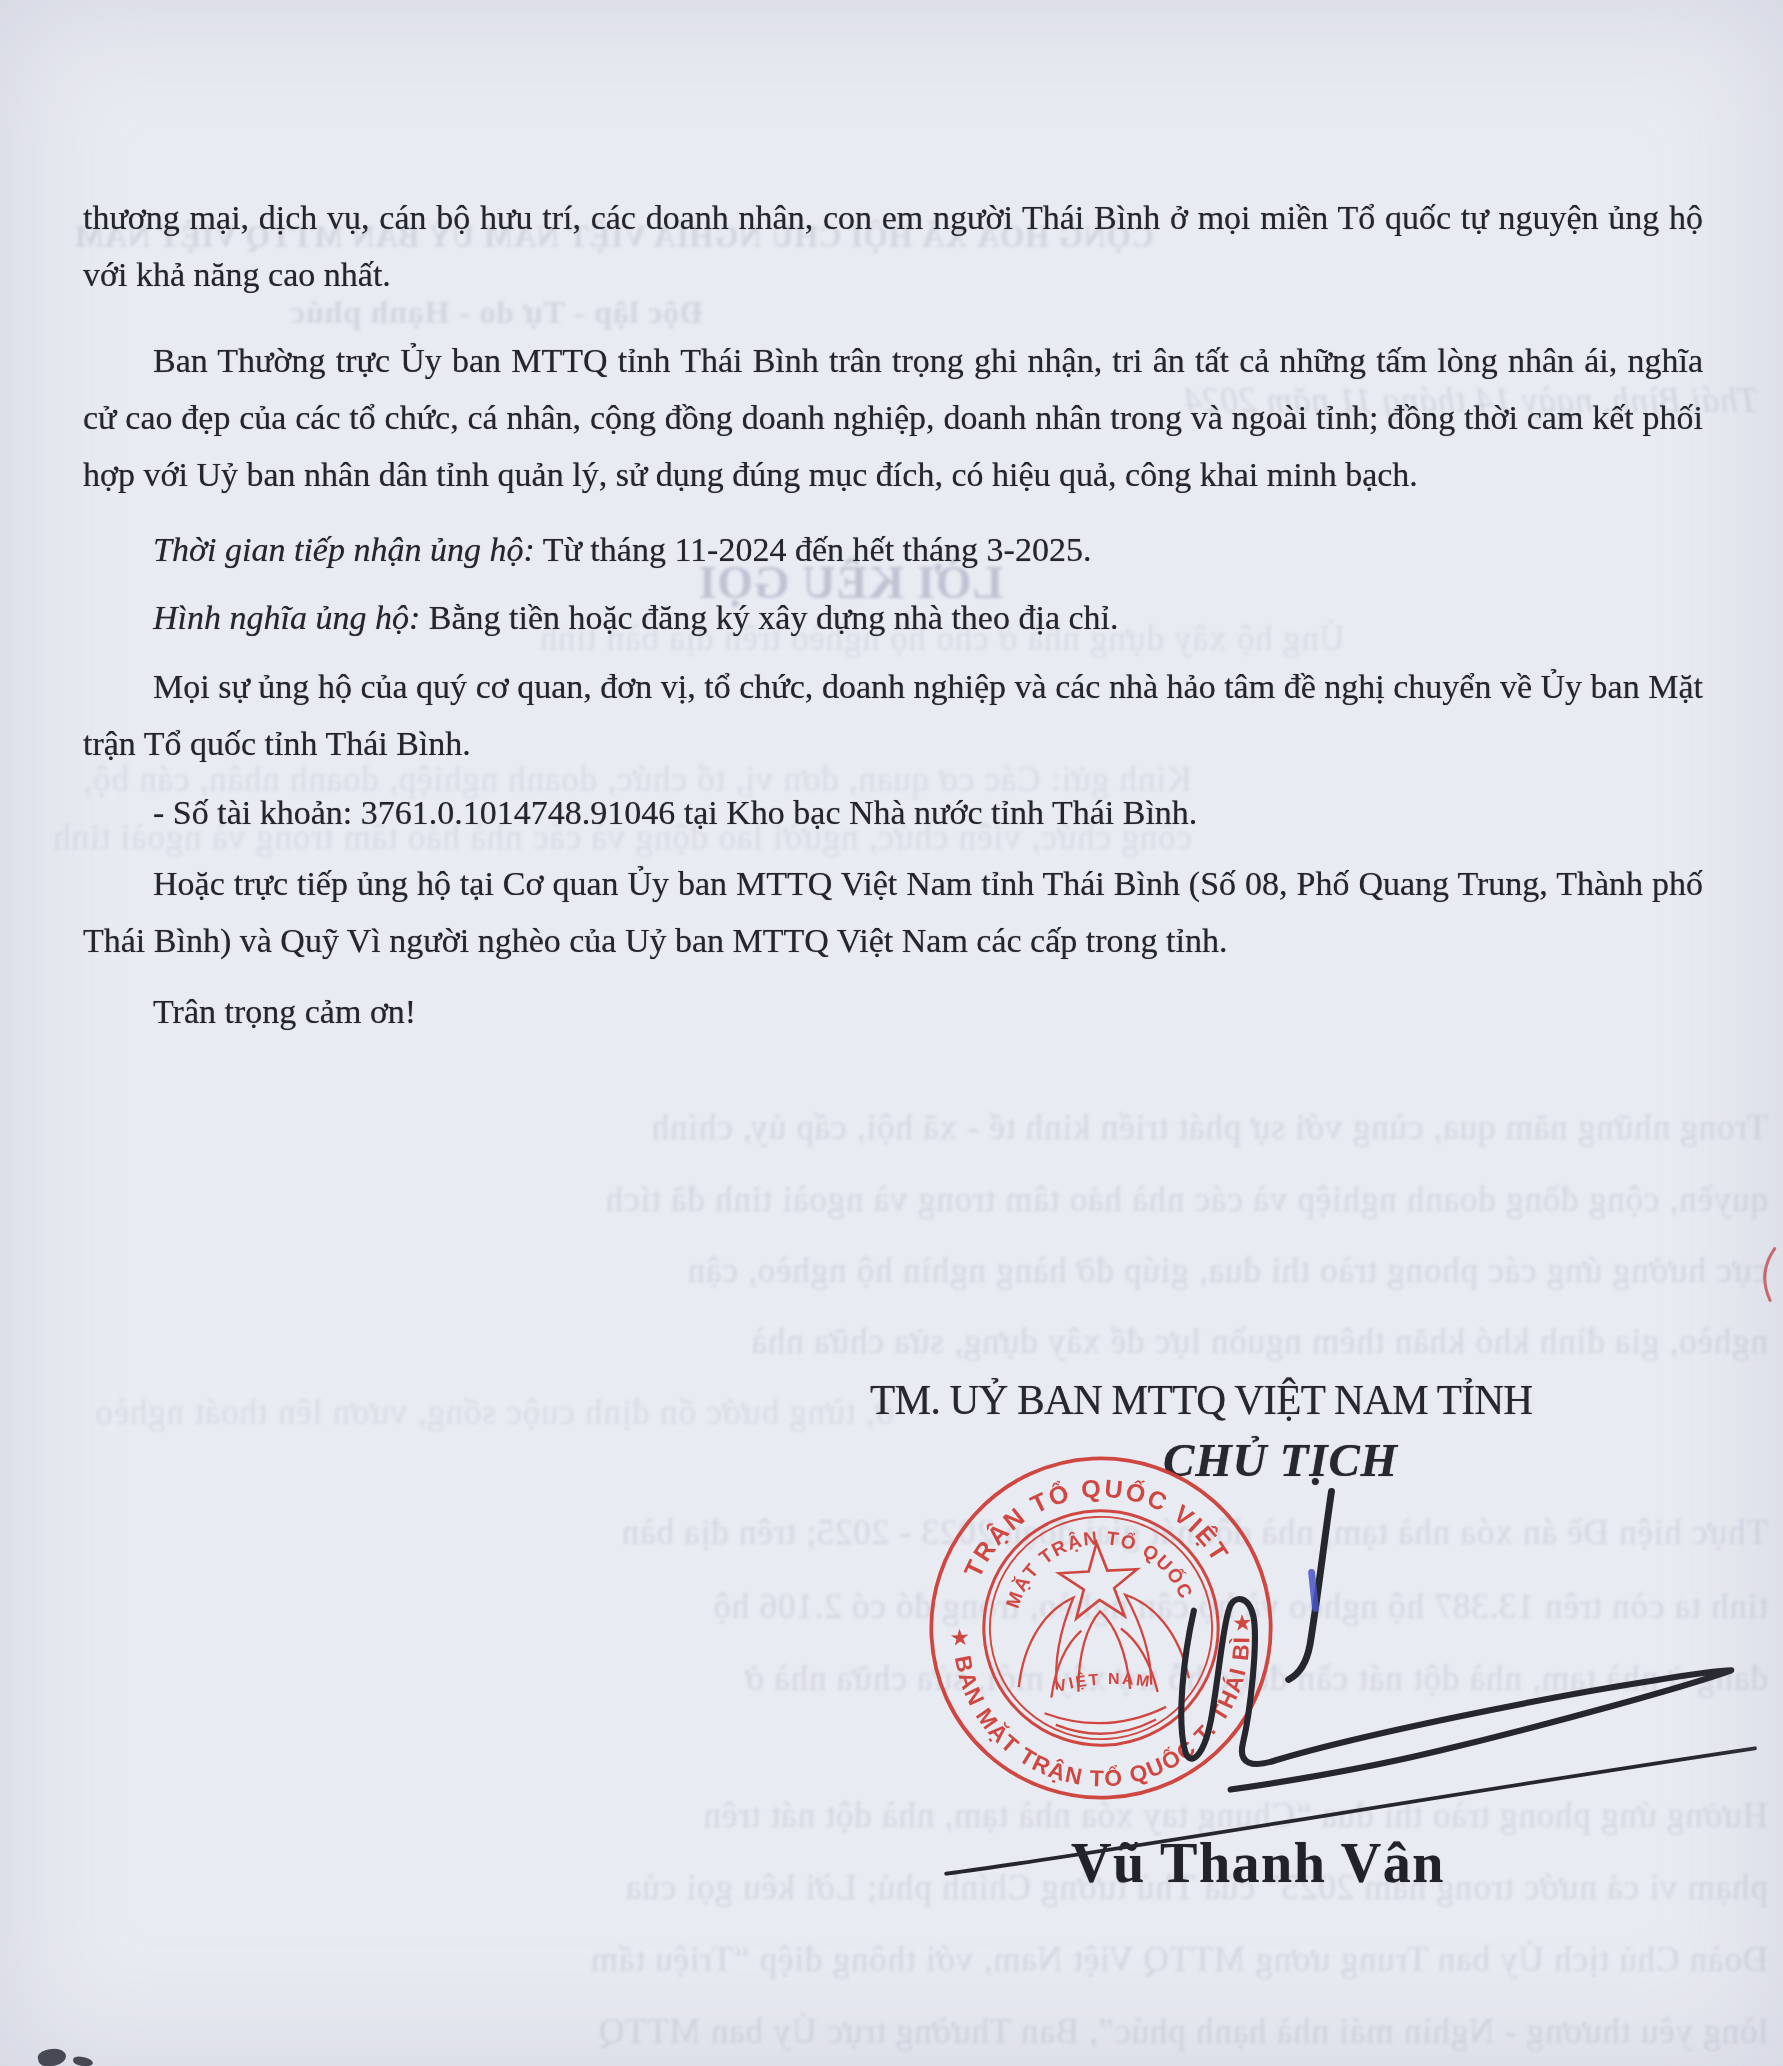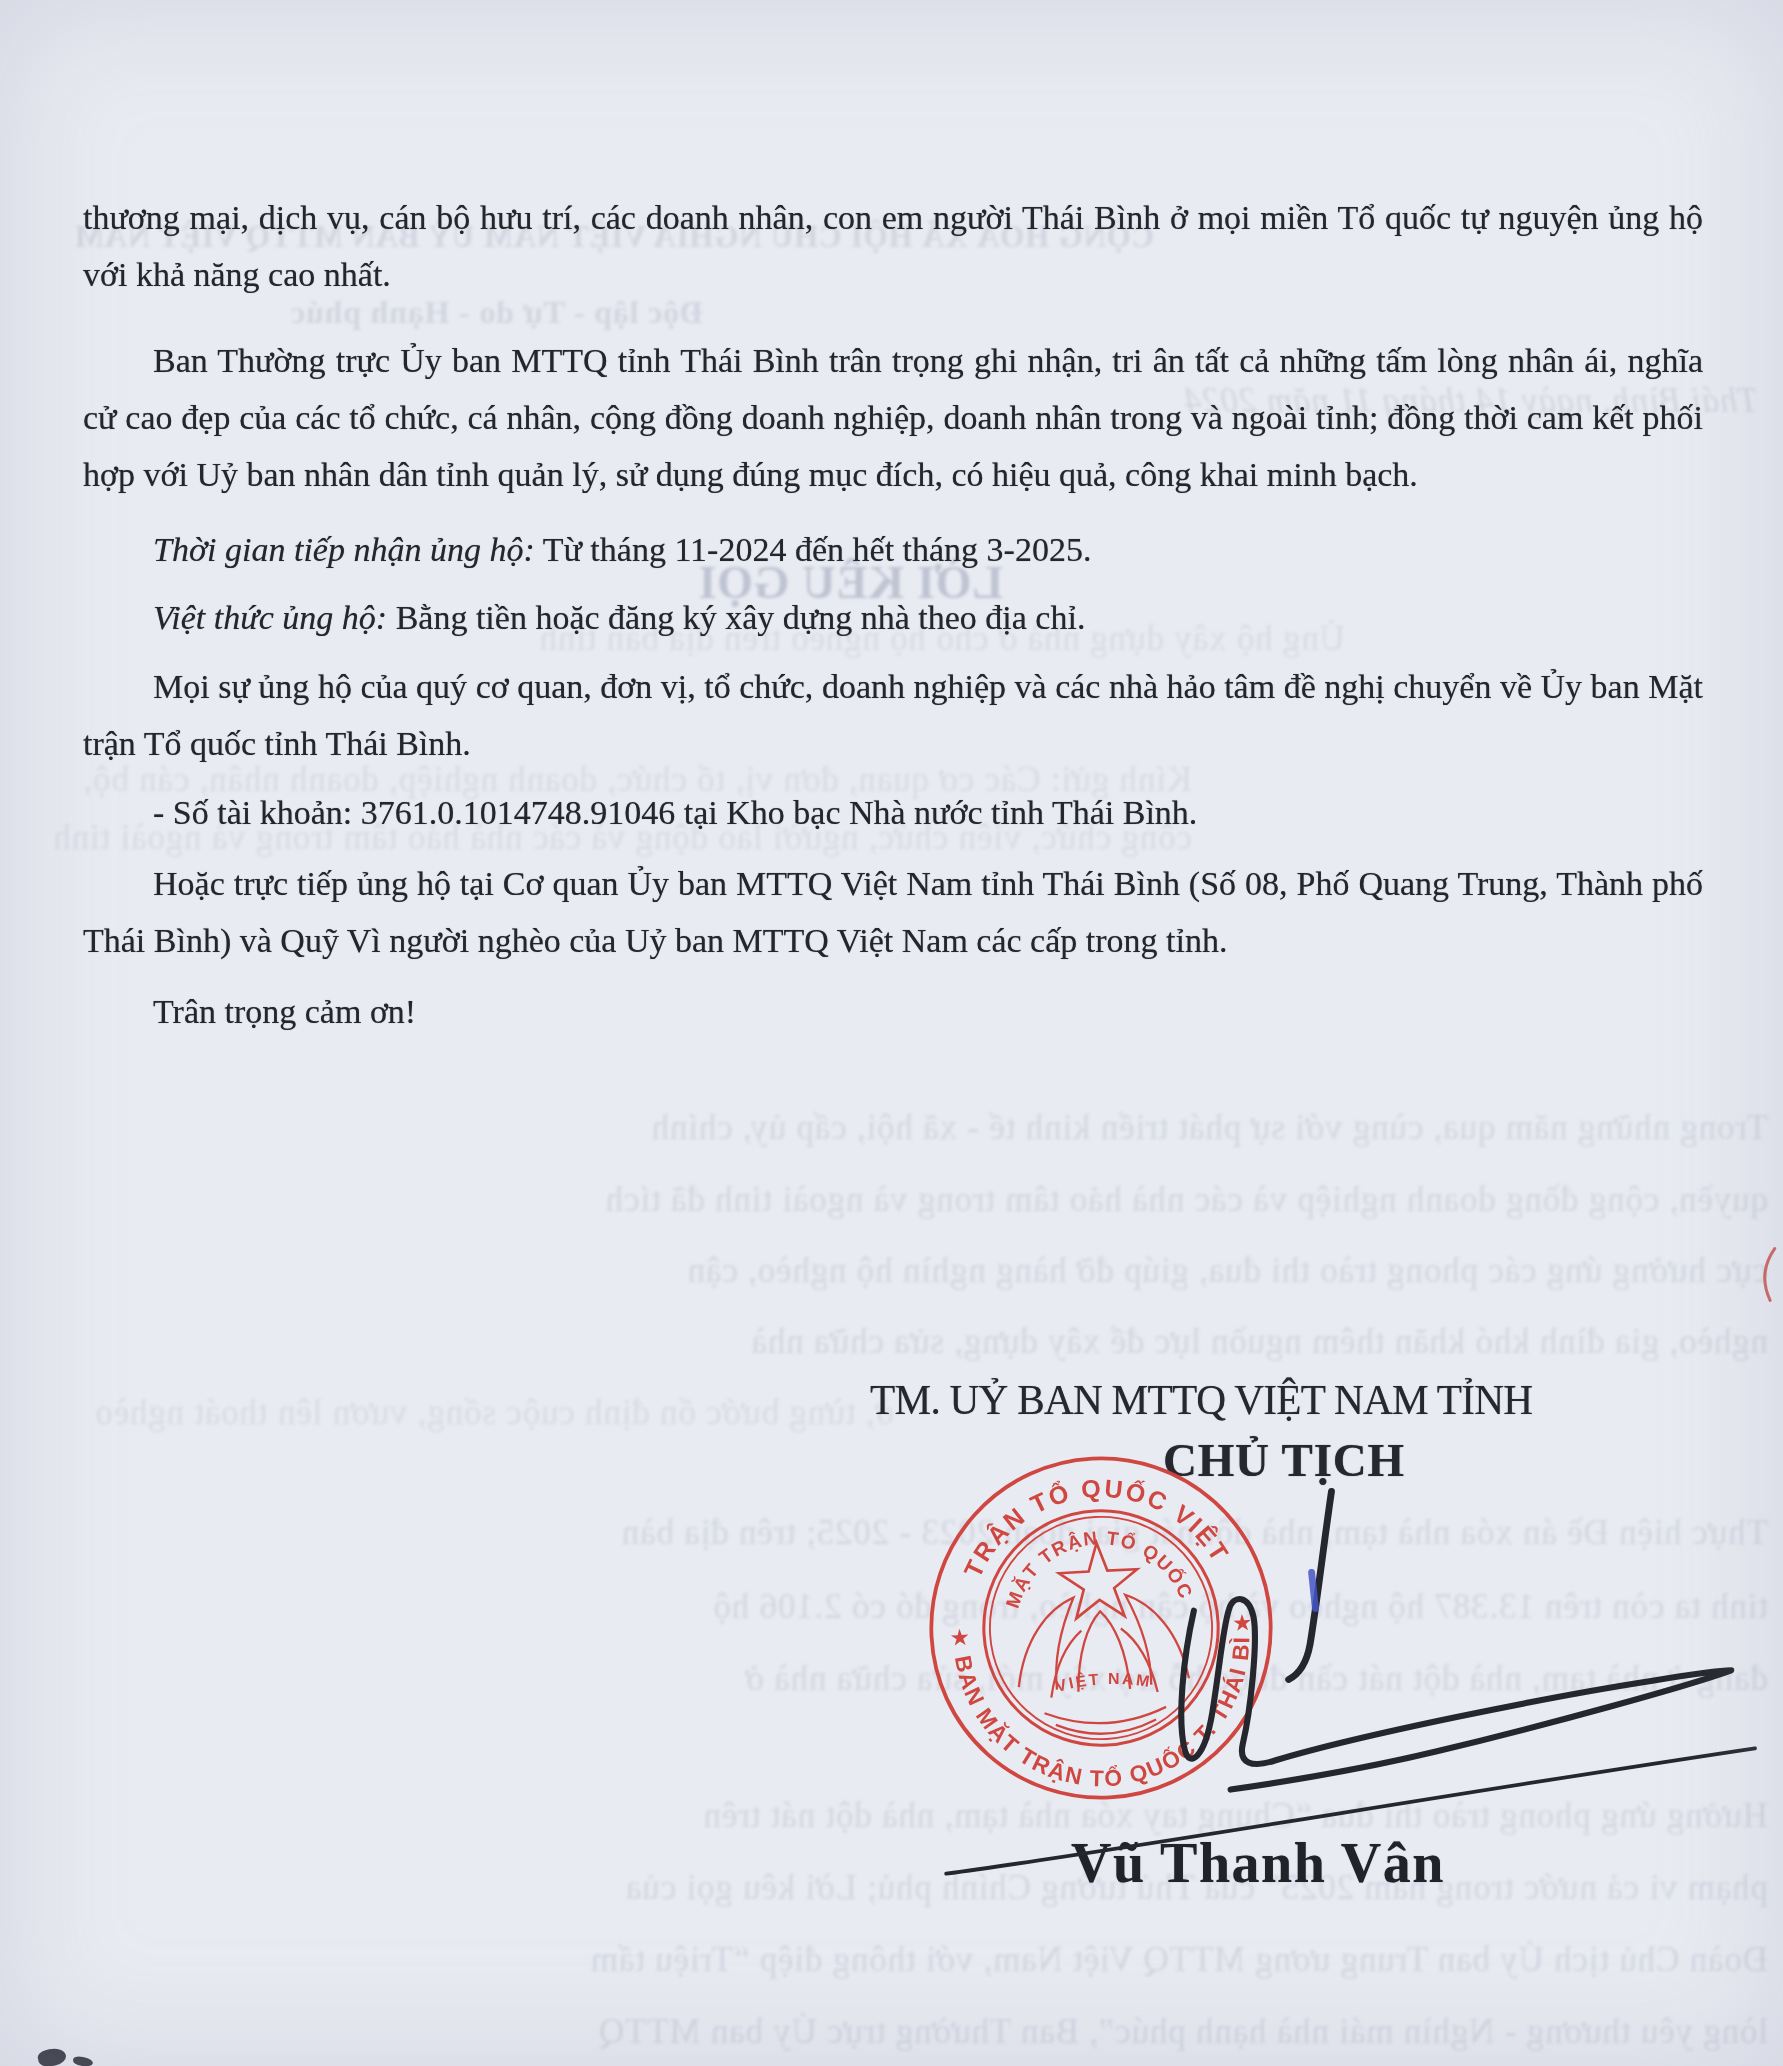--- a/index.html
+++ b/index.html
@@ -37,21 +37,21 @@
   
   .org-line{
     position:absolute;left:870px;top:1375px;z-index:3;
     font-size:43px;color:#26282e;letter-spacing:-0.8px;
     text-shadow:0 0 0.9px rgba(30,32,40,.6);white-space:nowrap;
     transform:scaleX(.96);transform-origin:left;
   }
   .title-line{
     position:absolute;left:1163px;top:1433px;z-index:3;
     font-size:47px;font-weight:bold;color:#26282e;letter-spacing:0.8px;
-    text-shadow:0 0 1.1px rgba(30,32,40,.6);white-space:nowrap;
+    text-shadow:0 0 1.1px rgba(30,32,40,.6);white-space:nowrap;font-style:italic;
   }
   .signer{
     position:absolute;left:1071px;top:1831px;z-index:5;
     font-size:56px;font-weight:bold;color:#212329;letter-spacing:1.5px;
     text-shadow:0 0 0.9px rgba(30,32,40,.5);white-space:nowrap;
   }
 
   .seal-svg{position:absolute;left:926px;top:1453px;width:350px;height:350px;z-index:4;transform:rotate(-3deg);opacity:.95;}
   .seal-svg text{font-family:"Liberation Sans","DejaVu Sans",sans-serif;}
   .sig-svg{position:absolute;left:749px;top:1444px;width:1035px;height:474px;z-index:6;}
@@ -83,21 +83,21 @@
   <div class="bt" style="top:1797px;left:15.3px;width:1753px">Hưởng ứng phong trào thi đua “Chung tay xóa nhà tạm, nhà dột nát trên</div>
   <div class="bt" style="top:1869px;left:15.3px;width:1753px">phạm vi cả nước trong năm 2025” của Thủ tướng Chính phủ; Lời kêu gọi của</div>
   <div class="bt" style="top:1941px;left:15.3px;width:1753px">Đoàn Chủ tịch Ủy ban Trung ương MTTQ Việt Nam, với thông điệp “Triệu tấm</div>
   <div class="bt" style="top:2013px;left:15.3px;width:1753px">lòng yêu thương - Nghìn mái nhà hạnh phúc”, Ban Thường trực Ủy ban MTTQ</div>
 </div>
 
 <div class="content">
   <p class="noindent">thương mại, dịch vụ, cán bộ hưu trí, các doanh nhân, con em người Thái Bình ở mọi miền Tổ quốc tự nguyện ủng hộ với khả năng cao nhất.</p>
   <p class="m38">Ban Thường trực Ủy ban MTTQ tỉnh Thái Bình trân trọng ghi nhận, tri ân tất cả những tấm lòng nhân ái, nghĩa cử cao đẹp của các tổ chức, cá nhân, cộng đồng doanh nghiệp, doanh nhân trong và ngoài tỉnh; đồng thời cam kết phối hợp với Uỷ ban nhân dân tỉnh quản lý, sử dụng đúng mục đích, có hiệu quả, công khai minh bạch.</p>
   <p class="m24"><span class="lbl">Thời gian tiếp nhận ủng hộ:</span><span> Từ tháng 11-2024 đến hết tháng 3-2025.</span></p>
-  <p class="m14"><span class="lbl">Việt thức ủng hộ:</span><span> Bằng tiền hoặc đăng ký xây dựng nhà theo địa chỉ.</span></p>
+  <p class="m14"><span class="lbl">Hình nghĩa ủng hộ:</span><span> Bằng tiền hoặc đăng ký xây dựng nhà theo địa chỉ.</span></p>
   <p class="m16">Mọi sự ủng hộ của quý cơ quan, đơn vị, tổ chức, doanh nghiệp và các nhà hảo tâm đề nghị chuyển về Ủy ban Mặt trận Tổ quốc tỉnh Thái Bình.</p>
   <p class="m16">- Số tài khoản: 3761.0.1014748.91046 tại Kho bạc Nhà nước tỉnh Thái Bình.</p>
   <p class="m18">Hoặc trực tiếp ủng hộ tại Cơ quan Ủy ban MTTQ Việt Nam tỉnh Thái Bình (Số 08, Phố Quang Trung, Thành phố Thái Bình) và Quỹ Vì người nghèo của Uỷ ban MTTQ Việt Nam các cấp trong tỉnh.</p>
   <p class="m18">Trân trọng cảm ơn!</p>
 </div>
 
 <div class="org-line">TM. UỶ BAN MTTQ VIỆT NAM TỈNH</div>
 <div class="title-line">CHỦ TỊCH</div>
 <div class="signer">Vũ Thanh Vân</div>
 

